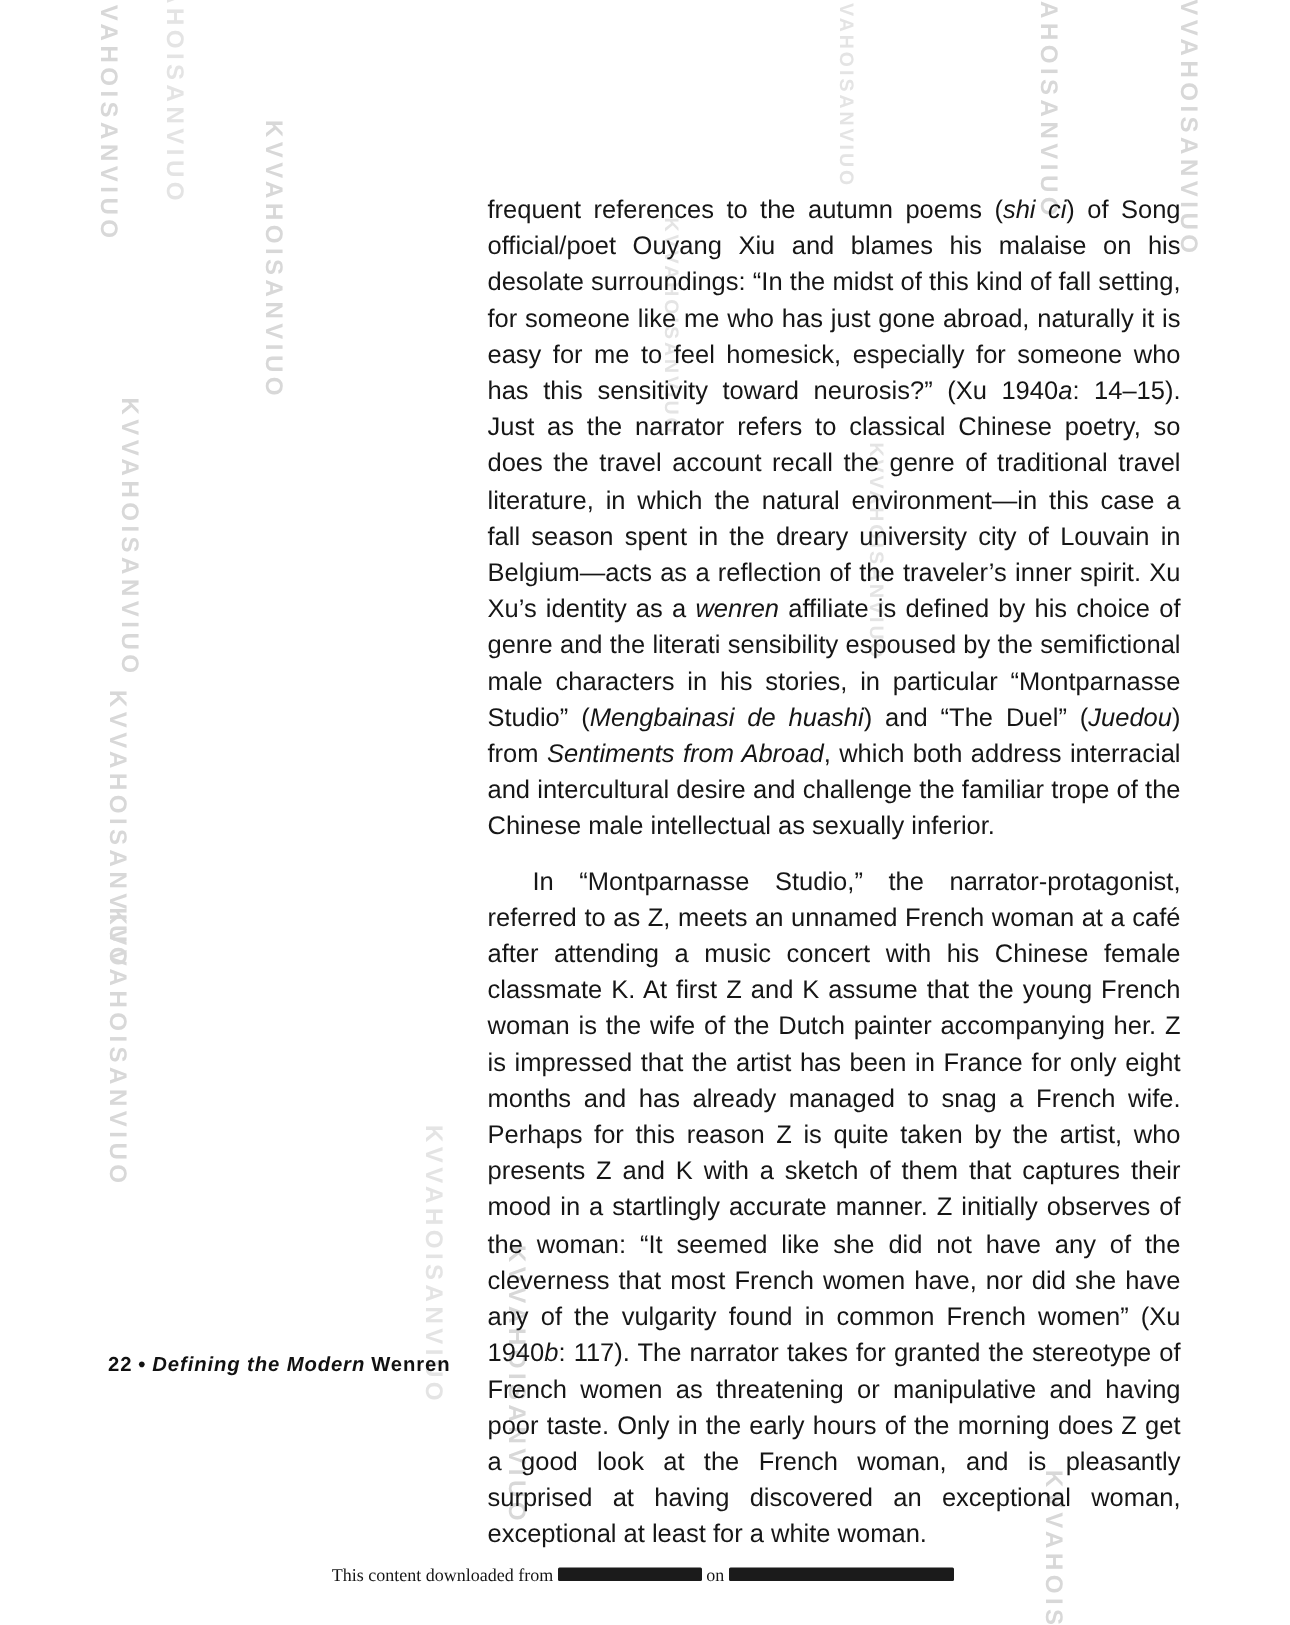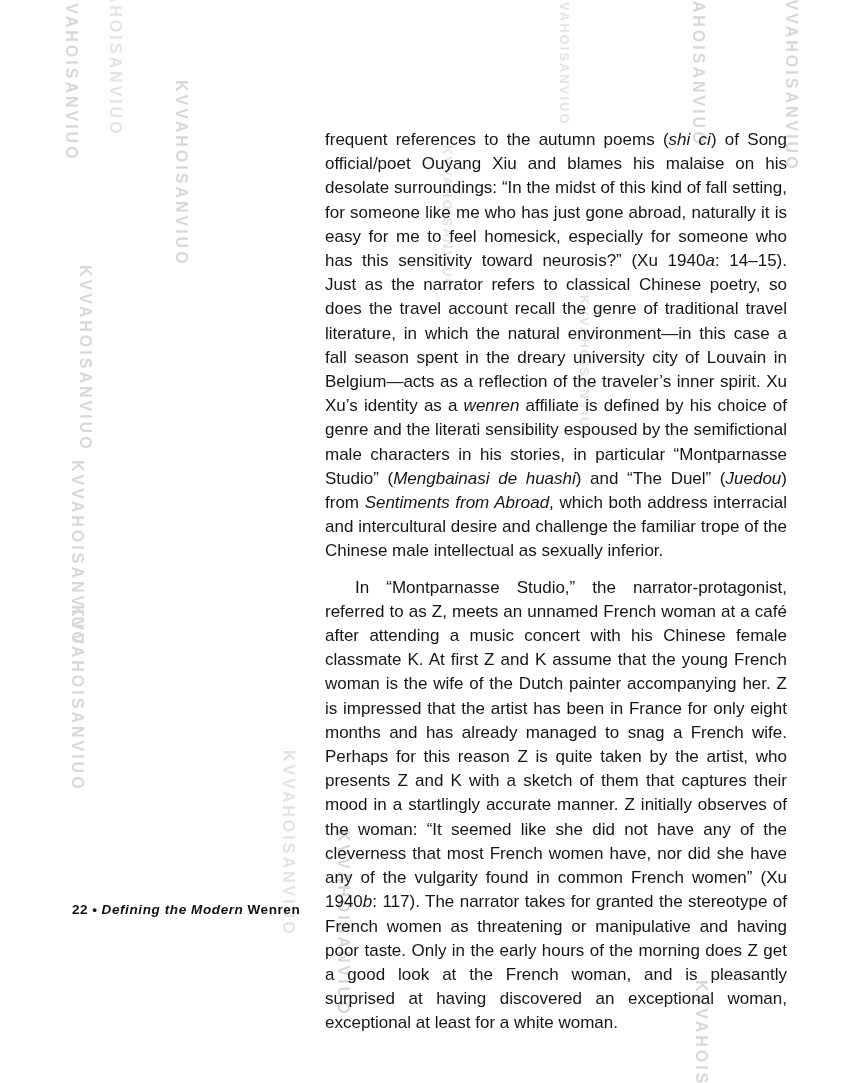--- a/index.html
+++ b/index.html
@@ -106,14 +106,17 @@
 
   <div class="text-block">
       <p class=""><span>frequent references to the autumn poems (</span><em>shi ci</em><span>) of Song official/poet Ouyang Xiu and blames his malaise on his desolate surroundings: “In the midst of this kind of fall setting, for someone like me who has just gone abroad, naturally it is easy for me to feel homesick, especially for someone who has this sensitivity toward neurosis?” (Xu 1940</span><em>a</em><span>: 14–15). Just as the narrator refers to classical Chinese poetry, so does the travel account recall the genre of traditional travel literature, in which the natural environment—in this case a fall season spent in the dreary university city of Louvain in Belgium—acts as a reflection of the traveler’s inner spirit. Xu Xu’s identity as a </span><em>wenren</em><span> affiliate is defined by his choice of genre and the literati sensibility espoused by the semifictional male characters in his stories, in particular “Montparnasse Studio” (</span><em>Mengbainasi de huashi</em><span>) and “The Duel” (</span><em>Juedou</em><span>) from </span><em>Sentiments from Abroad</em><span>, which both address interracial and intercultural desire and challenge the familiar trope of the Chinese male intellectual as sexually inferior.</span></p>
       <p class="indent"><span>In “Montparnasse Studio,” the narrator-protagonist, referred to as Z, meets an unnamed French woman at a café after attending a music concert with his Chinese female classmate K. At first Z and K assume that the young French woman is the wife of the Dutch painter accompanying her. Z is impressed that the artist has been in France for only eight months and has already managed to snag a French wife. Perhaps for this reason Z is quite taken by the artist, who presents Z and K with a sketch of them that captures their mood in a startlingly accurate manner. Z initially observes of the woman: “It seemed like she did not have any of the cleverness that most French women have, nor did she have any of the vulgarity found in common French women” (Xu 1940</span><em>b</em><span>: 117). The narrator takes for granted the stereotype of French women as threatening or manipulative and having poor taste. Only in the early hours of the morning does Z get a good look at the French woman, and is pleasantly surprised at having discovered an exceptional woman, exceptional at least for a white woman.</span></p>
     </div>
 
   <div class="footer">
     <span>22</span><span class="sep">•</span><span class="it">Defining the Modern</span><span>Wenren</span>
   </div>
 
+  <div class="jstor jstor-1">
+    <span>This content downloaded from</span><span class="redact redact-ip"></span><span>on</span><span class="redact redact-date"></span>
+  </div>
 
 </div>
 
 </body></html>

